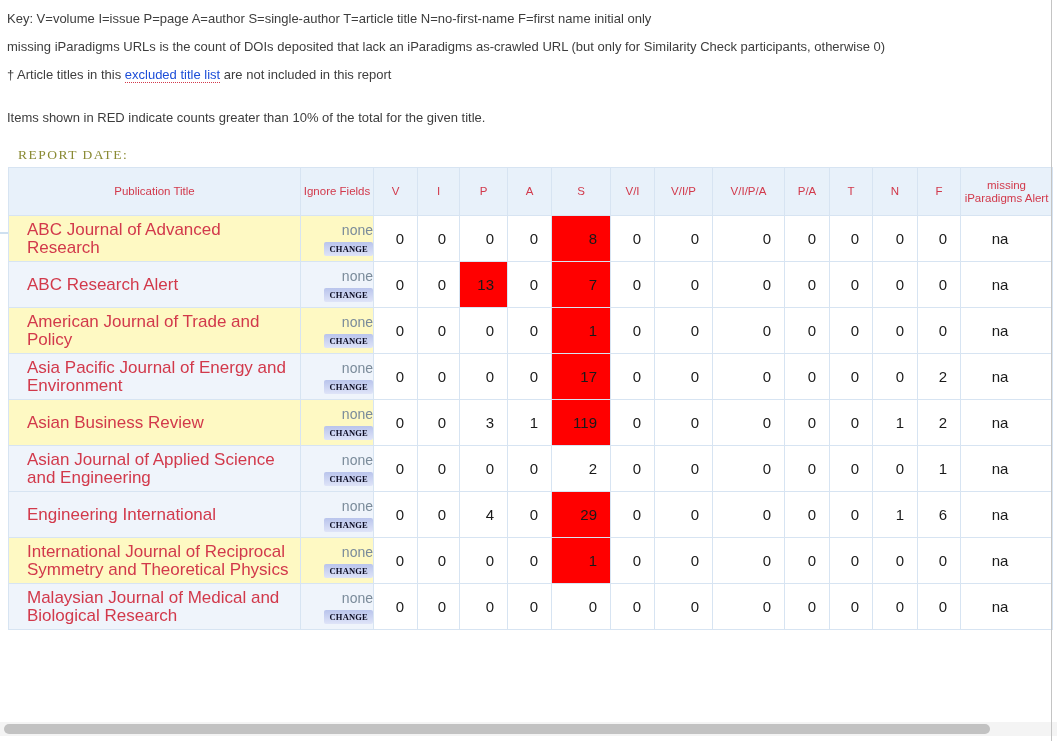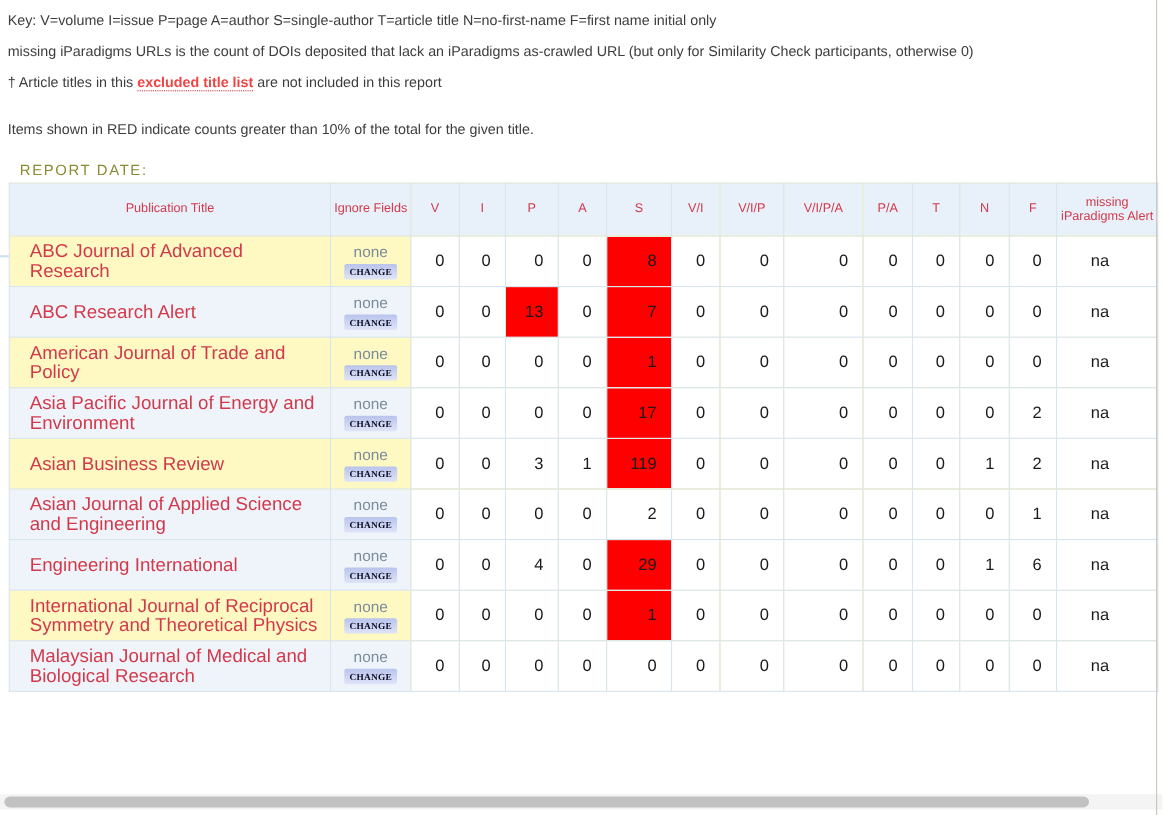--- a/index.html
+++ b/index.html
@@ -5,32 +5,32 @@
   html,body{margin:0;padding:0;background:#fff;width:1057px;height:741px;overflow:hidden;
     font-family:"Liberation Sans",sans-serif;}
   .page{position:relative;width:937px;height:741px;background:#fff;}
   .frame-right-border{position:absolute;top:0;left:1051px;width:1px;height:741px;background:#c4c4c4;}
   .left-dash{position:absolute;top:232px;left:0;width:8px;height:2px;background:#cfe0f0;}
 
   
   .notes{padding:10px 0 0 7px;}
   .note{font-size:13px;color:#3d3d3d;line-height:18px;margin:0 0 10px 0;}
   .note-red-gap{margin-top:25px;}
-  .excluded-link{color:#ef4444;text-decoration:none;border-bottom:1px dotted #d2394b;cursor:pointer;font-weight:bold;}
-
-  .report-date{margin:20px 0 4px 18px;font-size:13.5px;letter-spacing:1.5px;color:#8a8a33;}
+  .excluded-link{color:#1d4ed8;text-decoration:none;border-bottom:1px dotted #d2394b;cursor:pointer;}
+
+  .report-date{margin:20px 0 4px 18px;font-size:13.5px;letter-spacing:1.5px;color:#8a8a33;font-family:Liberation Serif, serif;}
 
   
   table{border-collapse:collapse;table-layout:fixed;margin-left:8px;width:1044px;background:#fef9c3;}
   td,th{border:1px solid #d7e4f2;padding:0;vertical-align:middle;overflow:hidden;}
   thead th{background:#e8f1fa;color:#d2394b;font-weight:normal;font-size:11.5px;line-height:13px;
     height:47px;text-align:center;}
   tbody tr{height:46px;}
   td.title-cell{color:#d2394b;font-size:17px;line-height:18px;padding:0 10px 0 18px;text-align:left;}
-  td.ignore-cell{text-align:center;}
+  td.ignore-cell{text-align:right;}
   td.alt{background:#eff4fb;}
   .none-label{display:block;color:#7a8b9a;font-size:14px;line-height:15px;margin-top:2px;}
   .change-btn{display:inline-block;margin-top:3px;padding:2px 5px 2px 5px;font-size:8.5px;font-weight:bold;
     color:#0b0b22;background:linear-gradient(#b9c4ec,#dfe4f8);border-radius:2px;letter-spacing:.2px;cursor:pointer;font-family:Liberation Serif, serif;}
   td.num-cell{font-size:15px;color:#1a1a1a;text-align:right;padding-right:13px;background:#fff;}
   td.red-cell{background:#ff0000;}
   td.missing-cell{font-size:15px;color:#1a1a1a;text-align:center;padding-right:13px;background:#fff;}
 
   
   .hscroll-track{position:absolute;left:0;top:722px;width:1057px;height:14px;background:#f4f4f4;}

